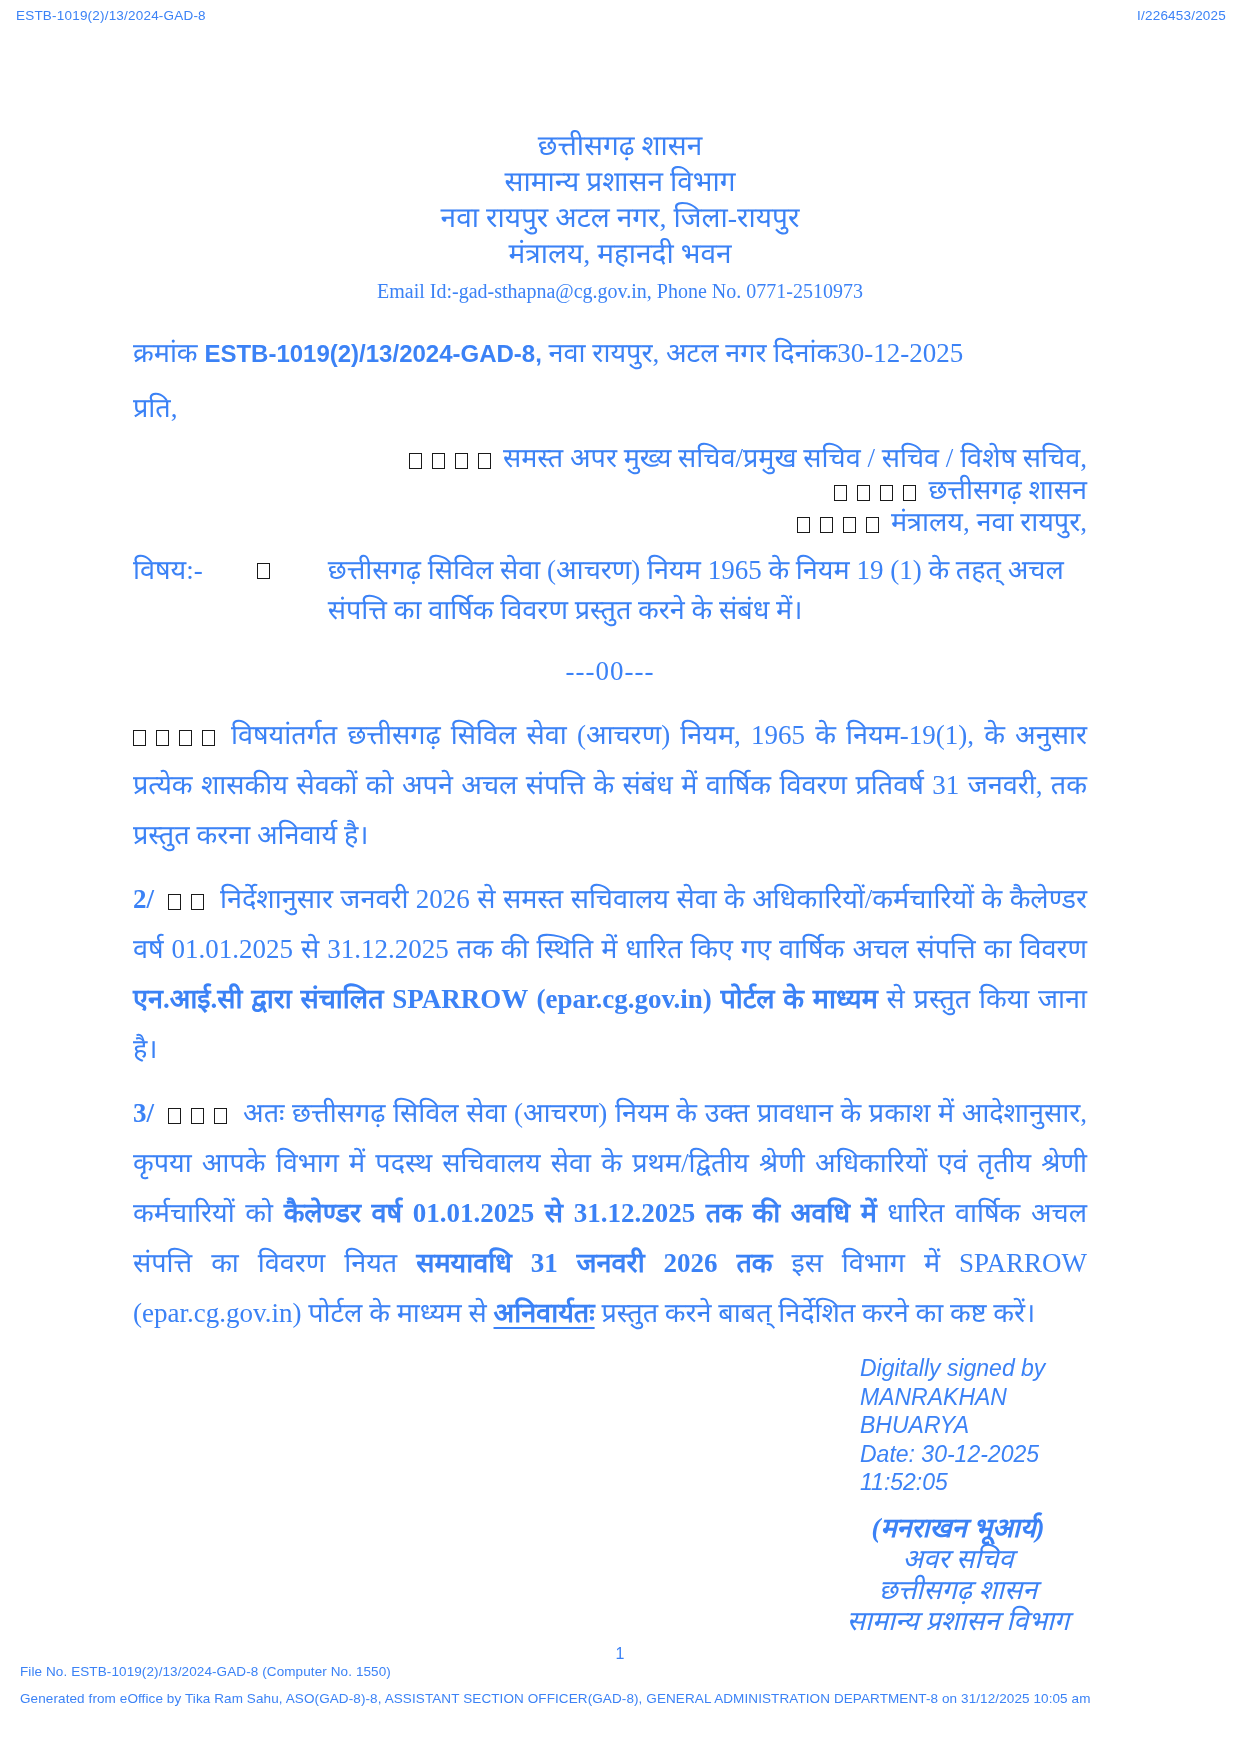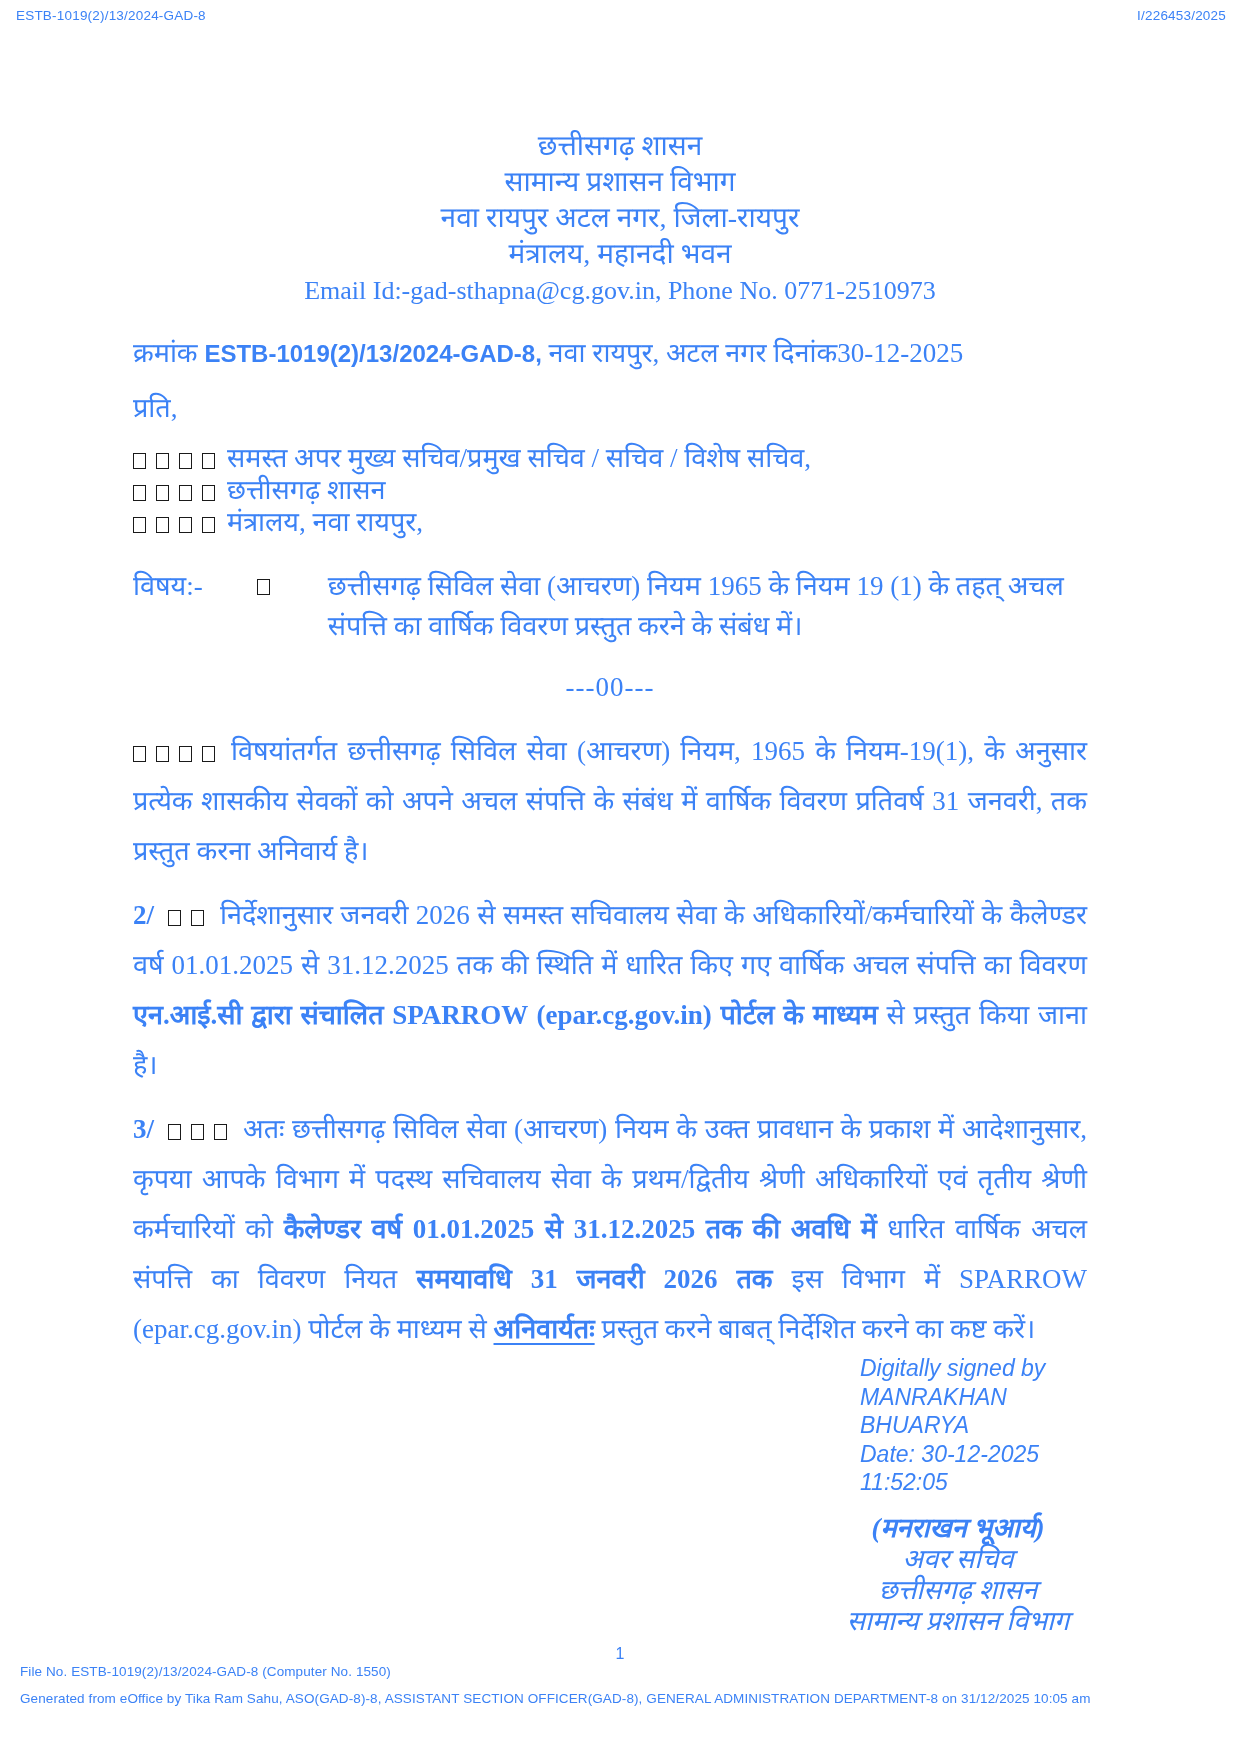--- a/index.html
+++ b/index.html
@@ -26,50 +26,50 @@
     letter-spacing: 0.2px;
   }
 
   
   .letterhead {
     position: absolute;
     top: 128px; left: 0; right: 0;
     text-align: center;
   }
   .lh-line { font-size: 28px; line-height: 36px; }
-  .lh-contact { font-size: 26px; line-height: 38px; }
+  .lh-contact { font-size: 20px; line-height: 38px; }
 
   
   .content {
     position: absolute;
     top: 336px;
     left: 133px;
     width: 954px;
     font-size: 27px;
   }
   .ref-line { line-height: 34px; margin-bottom: 20px; }
   .ref-num {
     font-family: "Liberation Sans", sans-serif;
     font-weight: 700;
     font-size: 24px;
   }
   .salutation { line-height: 34px; margin-bottom: 17px; }
 
-  .addr-line { display: flex; align-items: baseline; line-height: 32px; }
+  .addr-line { display: flex; align-items: baseline; line-height: 32px; justify-content: flex-end; }
   .boxes { white-space: nowrap; margin-right: 12px; }
   .box {
     display: inline-block;
     width: 13px; height: 16px;
     border: 1.5px solid #1a1a1a;
     margin-right: 10px;
     vertical-align: -2px;
   }
   .boxes .box:last-child { margin-right: 0; }
 
-  .subject-row { display: flex; align-items: baseline; margin-top: 28px; line-height: 40px; gap: 44px; }
+  .subject-row { display: flex; align-items: baseline; margin-top: 12px; line-height: 40px; gap: 44px; }
   .subject-label { flex: 0 0 auto; }
   .subject-row .box { margin: 0 14px 0 10px; flex: 0 0 auto; }
   .subject-text { max-width: 768px; }
 
   .separator { text-align: center; margin-top: 26px; line-height: 30px; letter-spacing: 1px; }
 
   .para {
     text-align: justify;
     line-height: 50px;
     margin-top: 24px;

